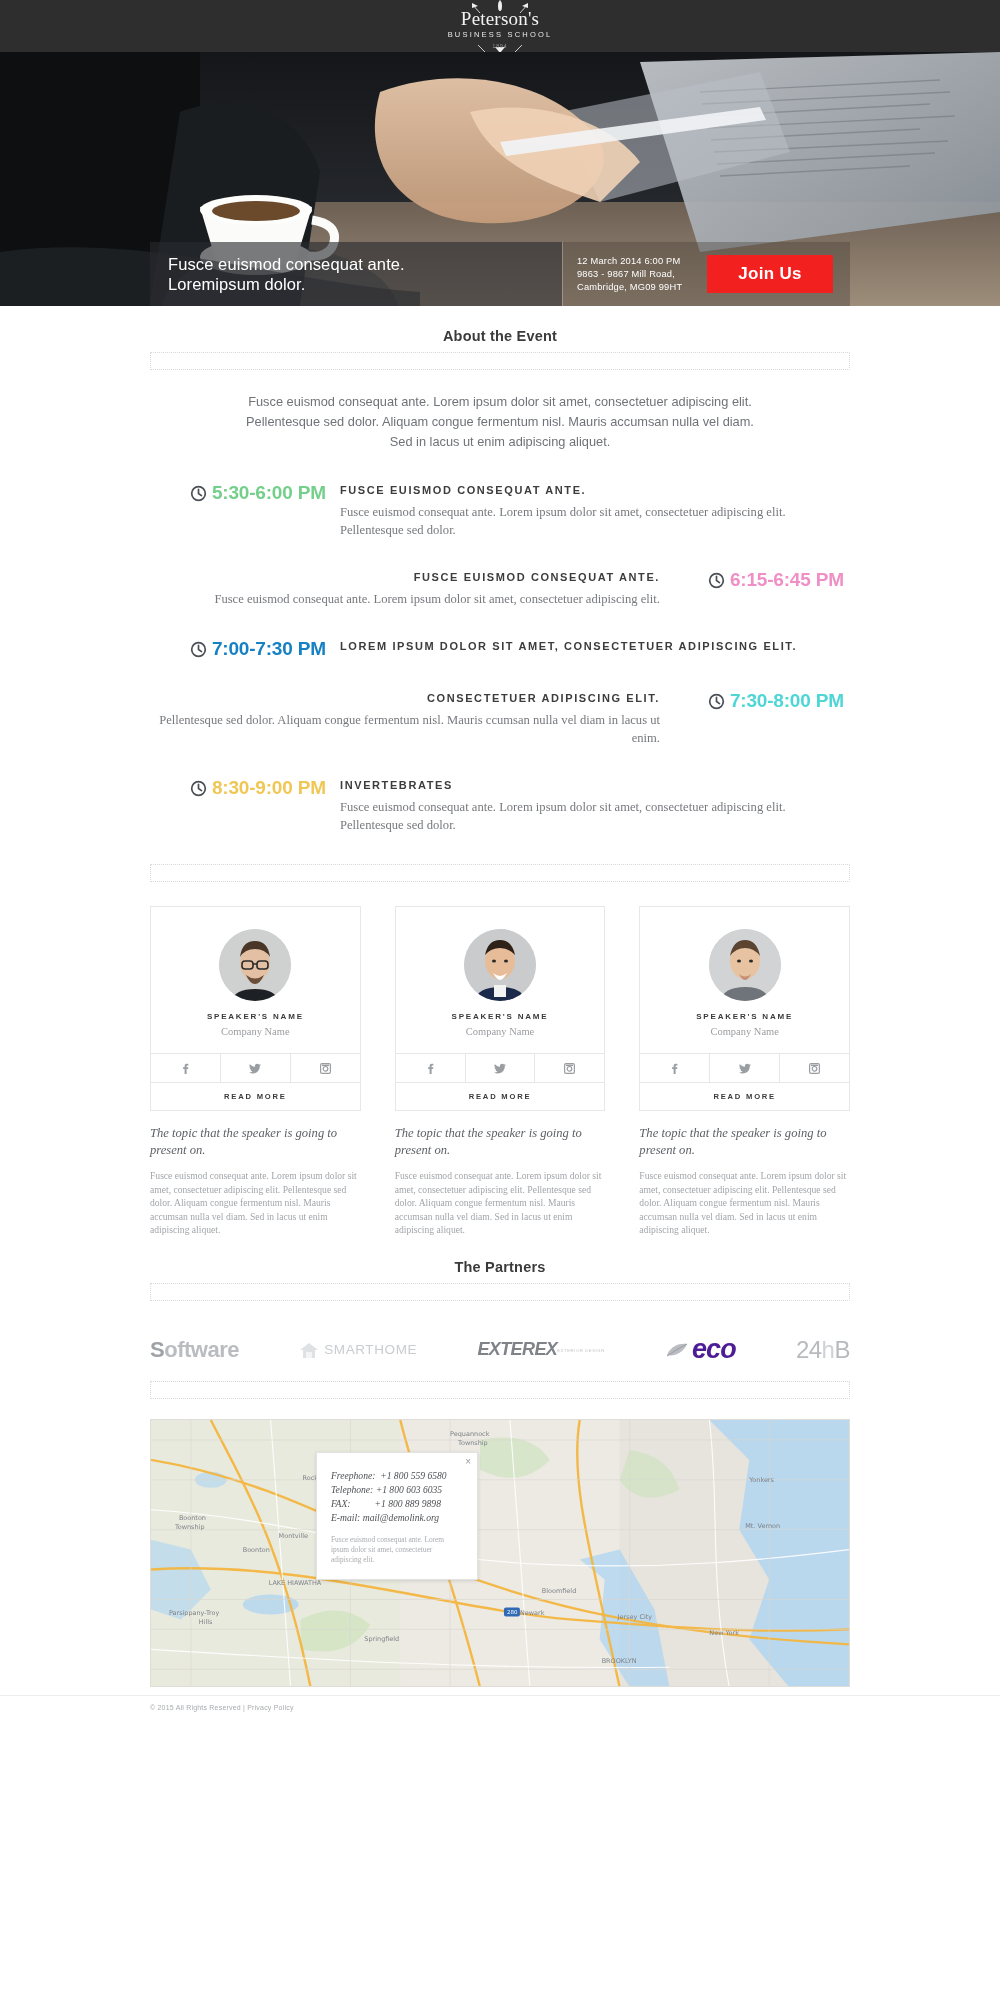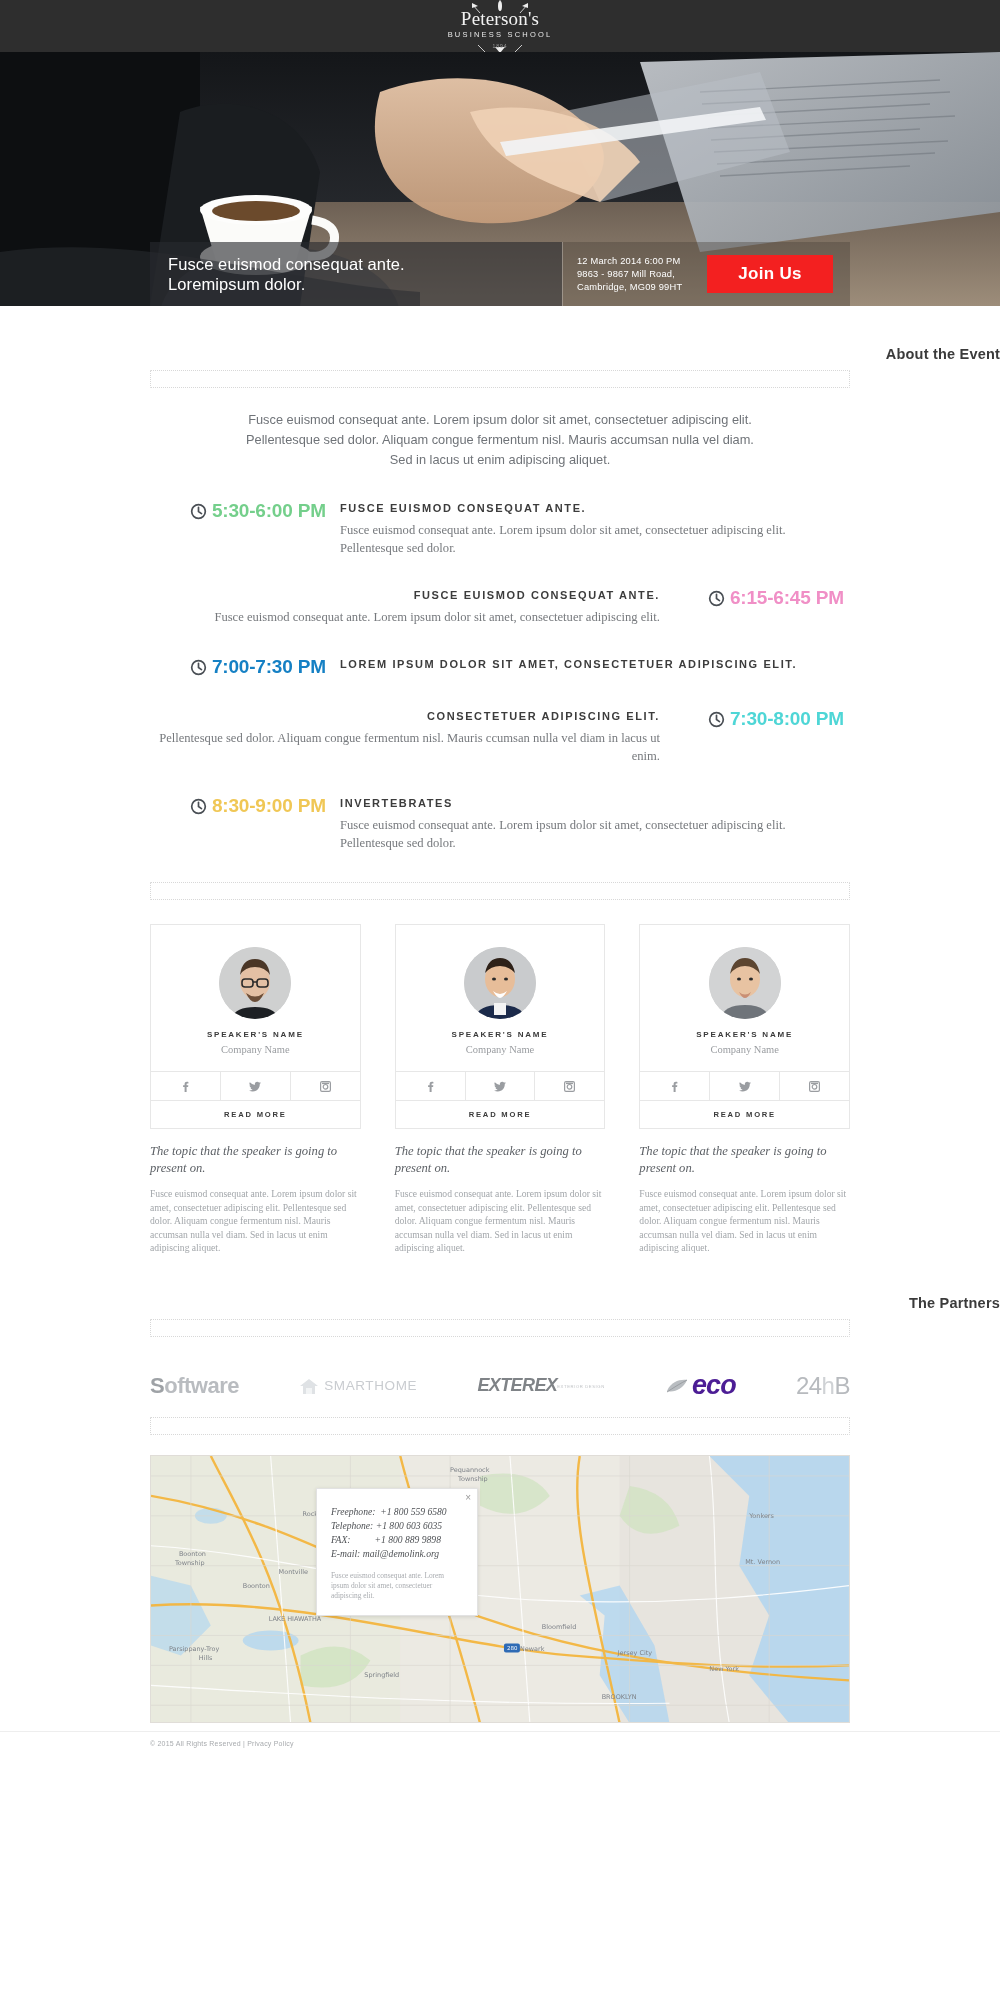--- a/index.html
+++ b/index.html
@@ -67,21 +67,21 @@
     display:flex; align-items:center; justify-content:center;
   }
   .join-btn {
     background:#f32020; color:#fff; border:none; cursor:pointer;
     width:126px; height:38px; border-radius:0;
     font-size:17px; font-weight:700; letter-spacing:.3px;
     font-family:Liberation Sans, sans-serif;
   }
 
   
-  .section-head { padding-top: 40px; text-align:right; }
+  .section-head { padding-top: 22px; text-align:center; }
   .section-title {
     font-size: 14.5px; font-weight: 700; color: #3b3b3b; letter-spacing:.2px;
   }
   .section-rule {
     margin: 8px 150px 0 150px; height: 18px;
     border: 1px dotted #d8d8d8; border-radius: 1px; background:#fff;
   }
 
   
   .about-text {

